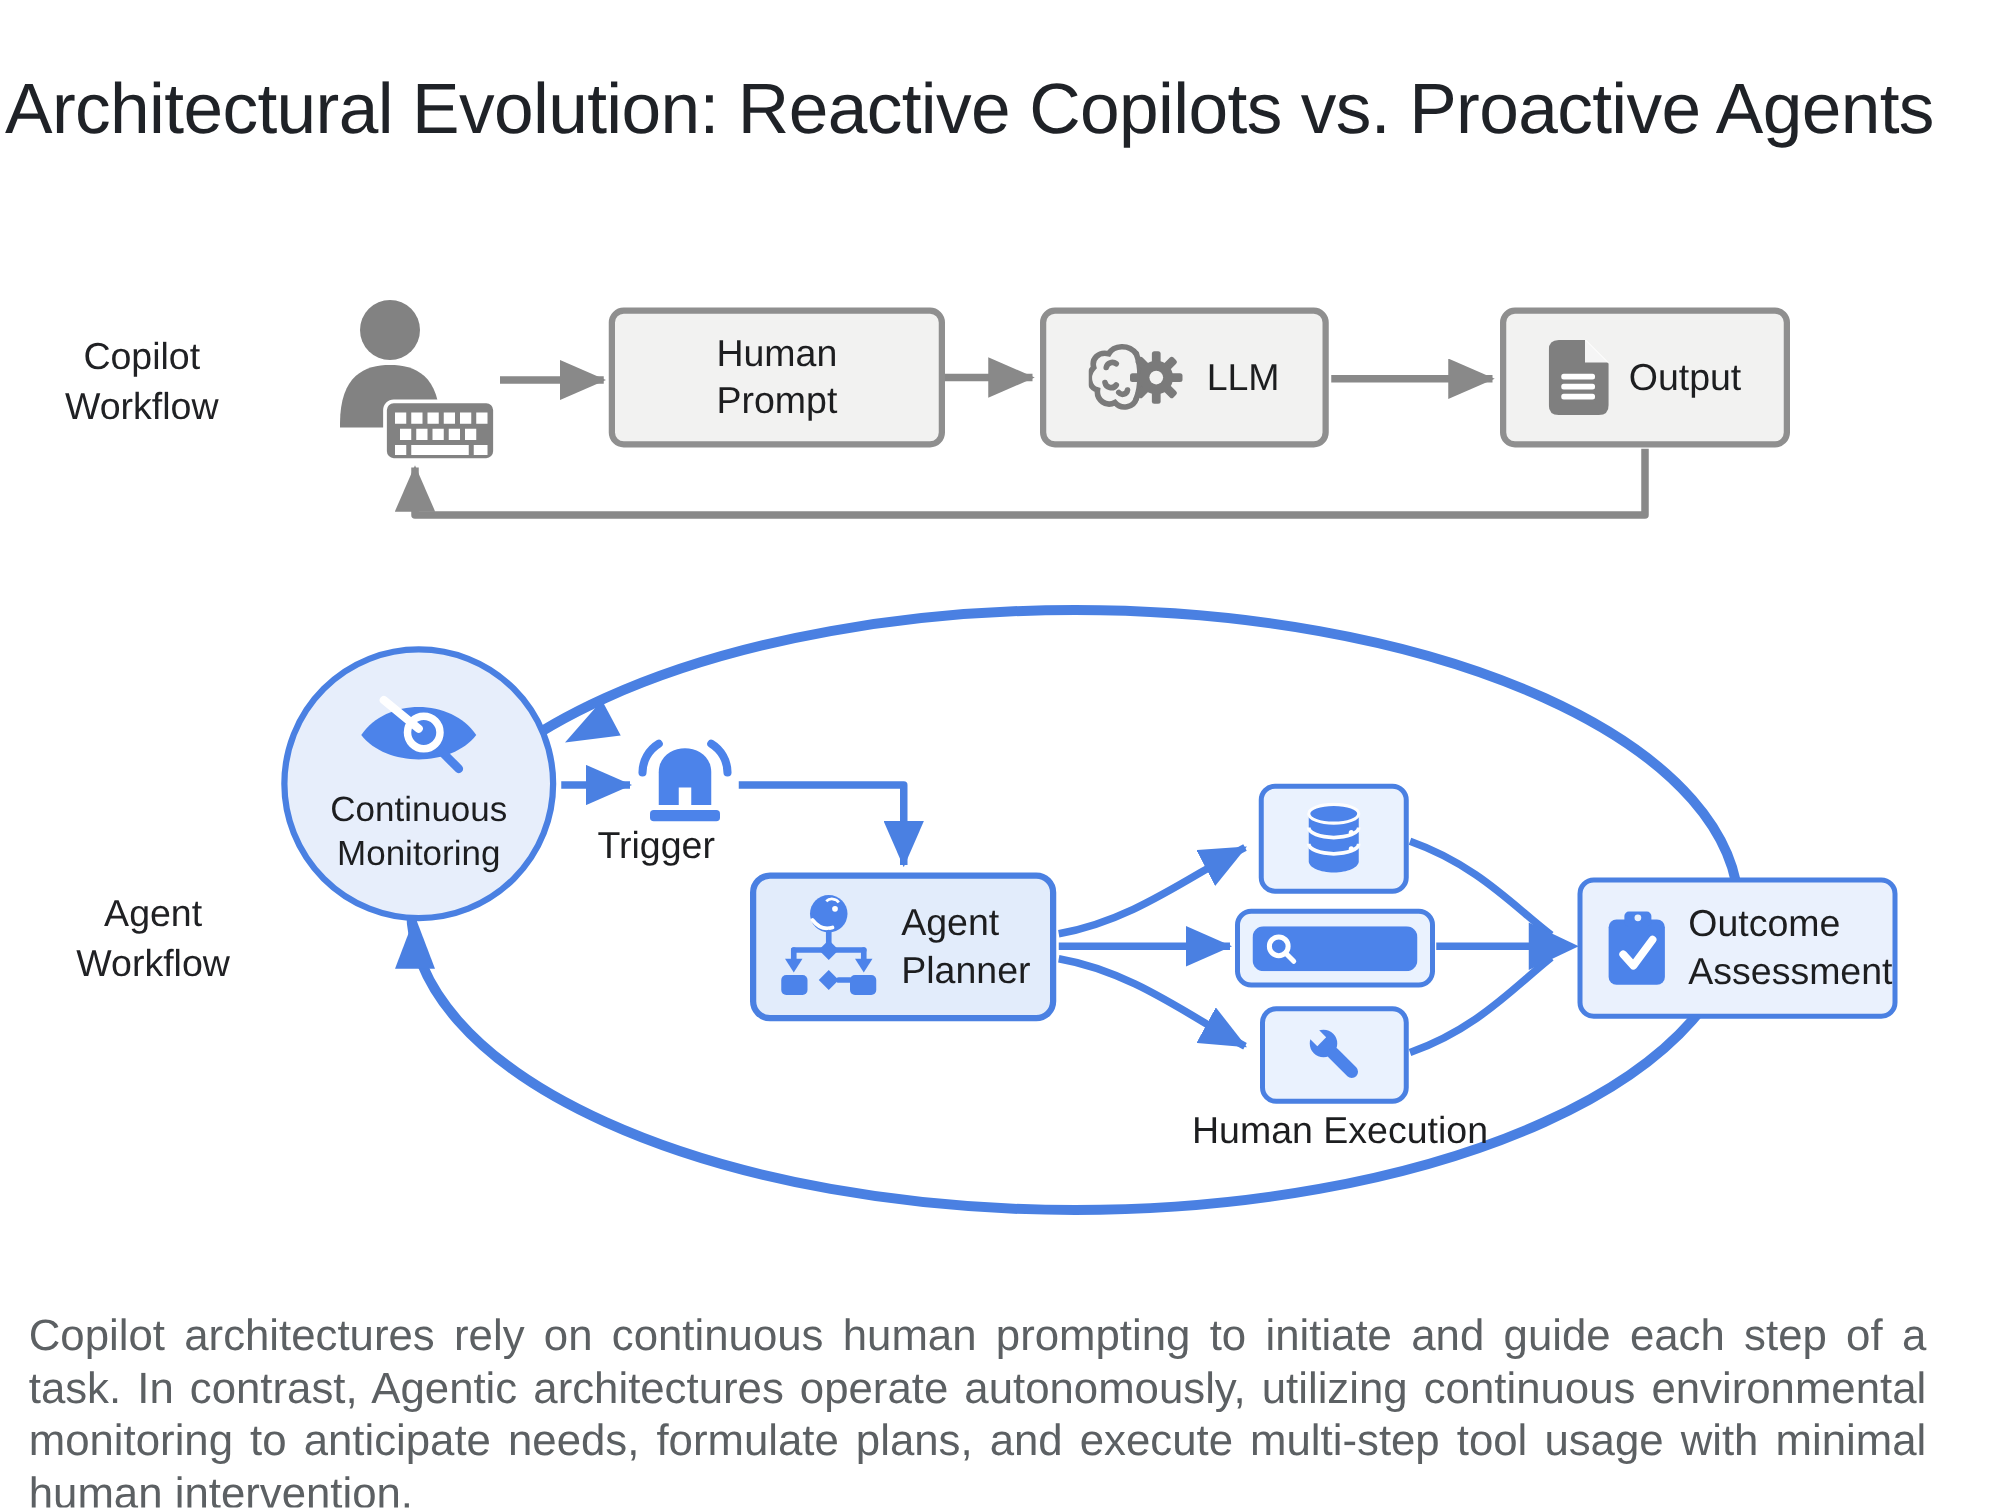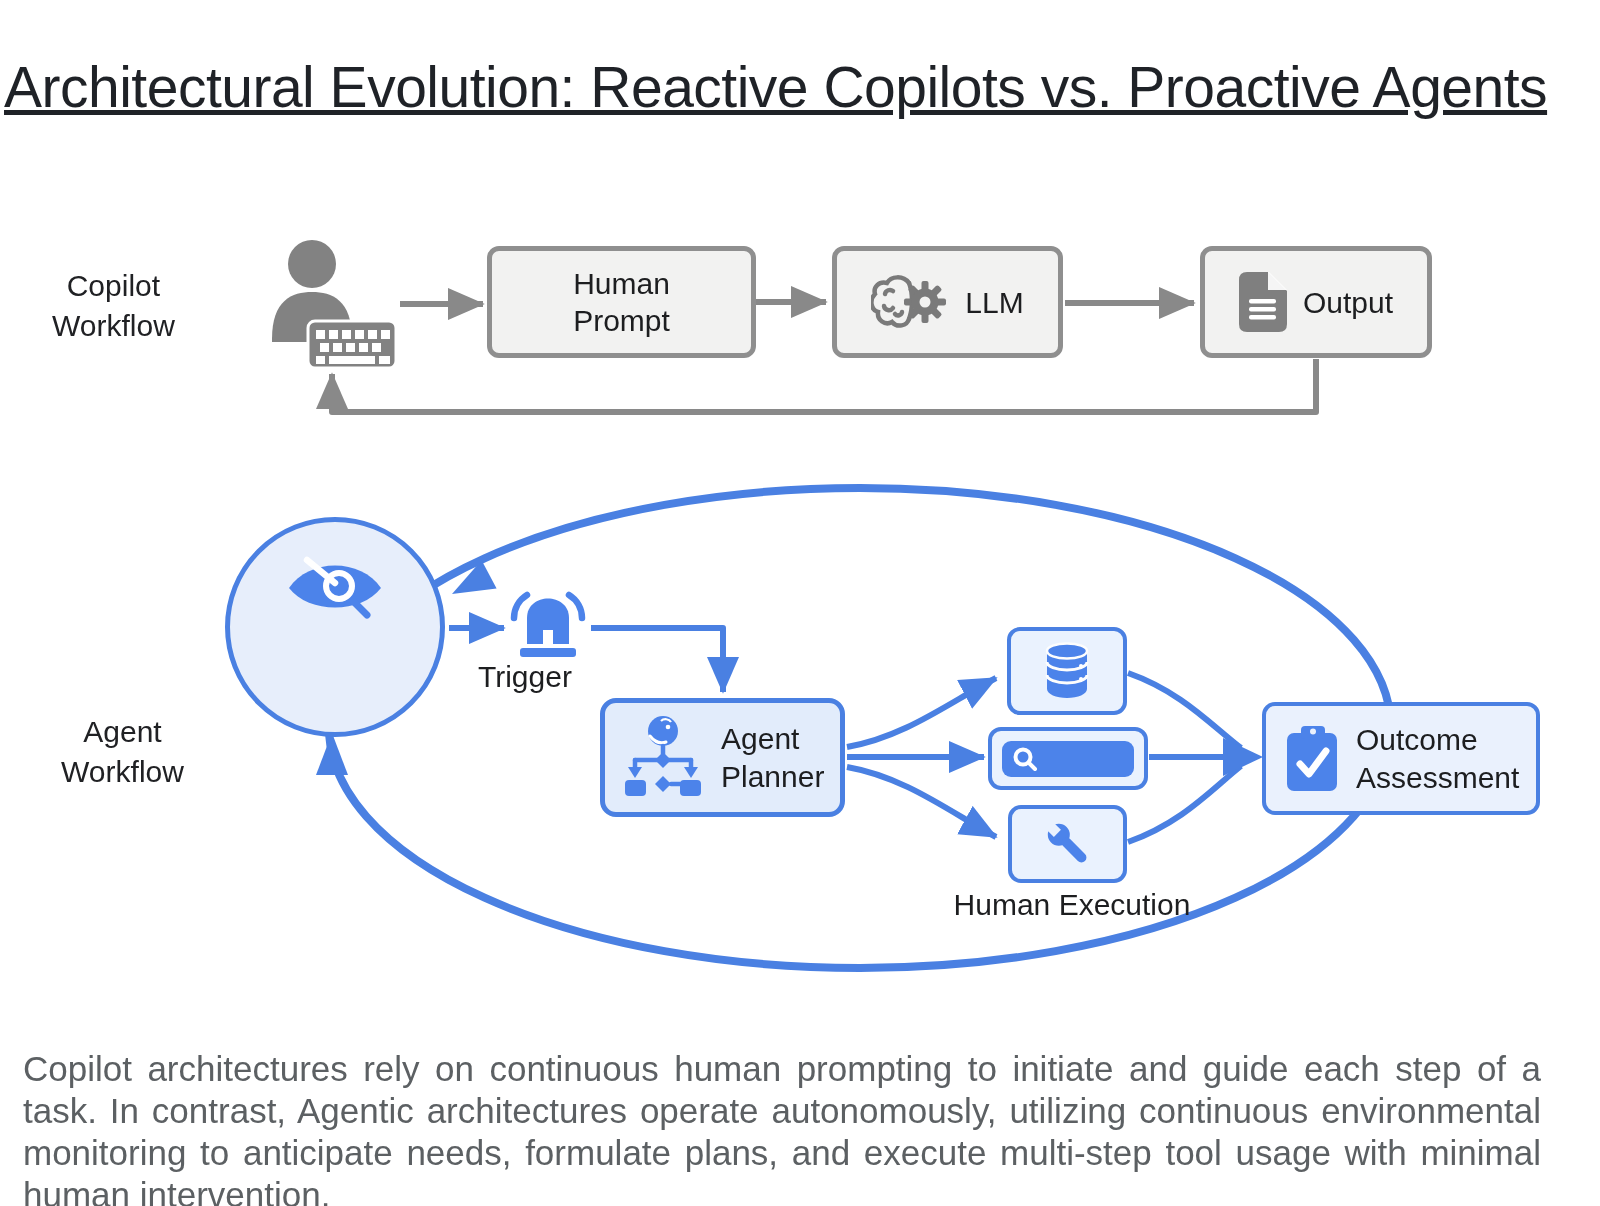--- a/index.html
+++ b/index.html
@@ -11,21 +11,21 @@
   *{margin:0;padding:0;box-sizing:border-box;}
   html,body{background:#fff;}
   body{
     position:relative; width:1600px; height:1206px; overflow:hidden;
     font-family:"Liberation Sans", sans-serif; color:var(--ink);
   }
   .abs{position:absolute;}
   .ml{white-space:pre-line;}
   #title{
     left:4px; top:56px; font-size:57px; font-weight:400; letter-spacing:-0.5px;
-    color:#1f2227; line-height:62px;text-decoration:underline;
+    color:#1f2227; line-height:62px;
   }
   #wires{left:0; top:0; z-index:0;}
   .node, .label, .icon-wrap{z-index:1;}
   .row-label{font-size:30px; line-height:40px; color:var(--ink);}
   #copilot-label{left:52px; top:266px; text-align:center;}
   #agent-label{left:30px; top:712px; width:185px; text-align:center;}
   .gbox{
     background:var(--gray-fill); border:5px solid var(--gray-border); border-radius:12px;
     display:flex; align-items:center; justify-content:center; gap:16px;
     font-size:30px; line-height:37px; color:#1d1e20; text-align:center;
@@ -50,21 +50,21 @@
   }
   .tool-box{
     background:var(--tool-fill); border:4px solid var(--blue); border-radius:13px;
     display:flex; align-items:center; justify-content:center;
   }
   #db-box{left:1007px; top:627px; width:120px; height:88px;}
   #search-box{left:988px; top:727px; width:160px; height:63px;}
   #wrench-box{left:1008px; top:805px; width:119px; height:78px;}
   #tool-label{left:952px; top:888px; width:240px; text-align:center; font-size:30px; color:#1d1e20;}
   #outcome-box{
-    left:1262px; top:702px; width:278px; height:113px;
+    left:1262px; top:702px; width:256px; height:113px;
     background:#eaf1fd; border:4px solid var(--blue); border-radius:13px;
     display:flex; align-items:center; justify-content:flex-start; gap:16px; padding-left:20px;
     font-size:30px; line-height:38px; color:#1d1e20; text-align:left;
   }
   #caption{
     left:23px; top:1048px; width:1518px;
     font-size:35px; line-height:42px; color:var(--cap); text-align:justify;
   }
 </style>
 </head>
@@ -175,20 +175,22 @@
 <div id="agent-label" class="abs label row-label ml">Agent
 Workflow</div>
 
 <div id="circle" class="abs node">
   <svg width="104" height="84" viewBox="0 0 104 84">
     <path d="M6,42 C26,12 78,12 98,42 C78,68 26,68 6,42 Z" fill="#4c83ea"></path>
     <circle cx="56" cy="40" r="13" stroke="#ffffff" stroke-width="6" fill="none"></circle>
     <line x1="24" y1="14" x2="52" y2="37" stroke="#ffffff" stroke-width="6.5" stroke-linecap="round"></line>
     <line x1="70" y1="55" x2="84" y2="69" stroke="#4c83ea" stroke-width="7" stroke-linecap="round"></line>
   </svg>
+  <span class="ml">Continuous
+Monitoring</span>
 </div>
 
 <svg id="trigger-icon" class="abs icon-wrap" width="84" height="74" viewBox="0 0 84 74">
   <path d="M21,56 V30 C21,4 63,4 63,30 V56 Z" fill="#4c83ea"></path>
   <rect x="37" y="42" width="10" height="14" fill="#ffffff"></rect>
   <rect x="14" y="60" width="56" height="9" rx="3" fill="#4c83ea"></rect>
   <path d="M8,30 A27,27 0 0 1 21,7" stroke="#4c83ea" stroke-width="6.5" fill="none" stroke-linecap="round"></path>
   <path d="M76,30 A27,27 0 0 0 63,7" stroke="#4c83ea" stroke-width="6.5" fill="none" stroke-linecap="round"></path>
 </svg>
 <div id="trigger-label" class="abs label">Trigger</div>

